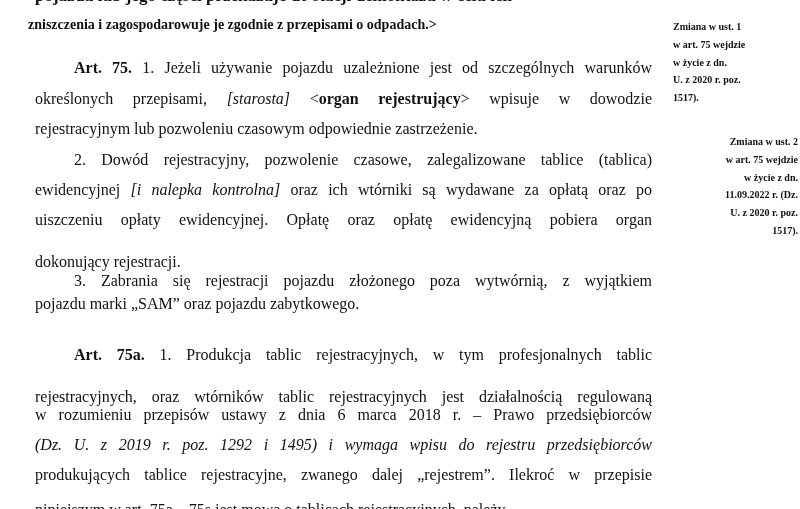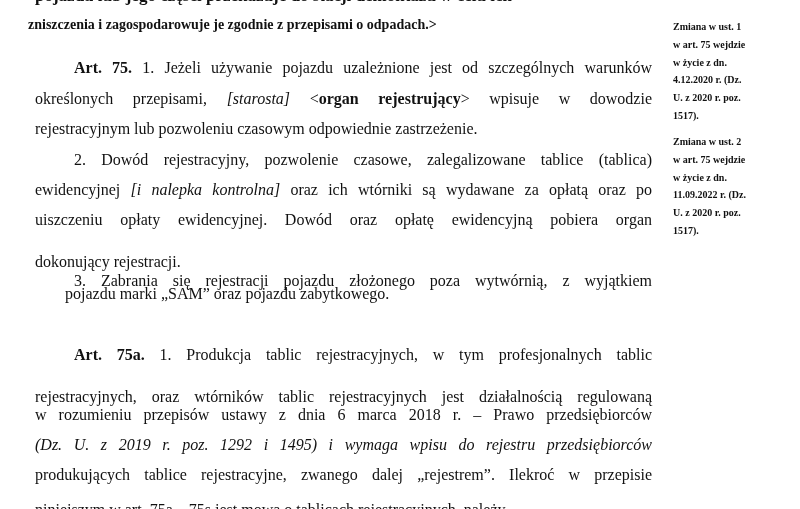--- a/index.html
+++ b/index.html
@@ -99,51 +99,50 @@
     <div class="line justify indent" style="top:58px;"><span class="bold">Art. 75.</span> <span>1.</span> <span>Jeżeli używanie pojazdu uzależnione jest od szczególnych warunków</span></div>
 
     <div class="line justify" style="top:89px;"><span>określonych przepisami,</span> <span class="ital">[starosta]</span> <span><span>&lt;</span><span class="bold">organ rejestrujący</span><span>&gt;</span></span> <span>wpisuje w dowodzie</span></div>
 
     <div class="line" style="top:119px;">rejestracyjnym lub pozwoleniu czasowym odpowiednie zastrzeżenie.</div>
 
     <div class="line justify indent" style="top:150px;">2. Dowód rejestracyjny, pozwolenie czasowe, zalegalizowane tablice (tablica)</div>
 
     <div class="line justify" style="top:180px;"><span>ewidencyjnej</span> <span class="ital">[i nalepka kontrolna]</span> <span>oraz ich wtórniki są wydawane za opłatą oraz po</span></div>
 
-    <div class="line justify" style="top:210px;">uiszczeniu opłaty ewidencyjnej. Dowód oraz opłatę ewidencyjną pobiera organ</div>
+    <div class="line justify" style="top:210px;">uiszczeniu opłaty ewidencyjnej. Opłatę oraz opłatę ewidencyjną pobiera organ</div>
 
     <div class="line" style="top:240px;margin-top:12px;">dokonujący rejestracji.</div>
 
     <div class="line justify indent" style="top:271px;">3. Zabrania się rejestracji pojazdu złożonego poza wytwórnią, z wyjątkiem</div>
 
-    <div class="line" style="top:284px;margin-left:30px;">pojazdu marki „SAM” oraz pojazdu zabytkowego.</div>
+    <div class="line" style="top:294px;">pojazdu marki „SAM” oraz pojazdu zabytkowego.</div>
 
     <div class="line justify indent" style="top:345px;"><span class="bold">Art. 75a.</span> <span>1. Produkcja tablic rejestracyjnych, w tym profesjonalnych tablic</span></div>
 
     <div class="line justify" style="top:387px;">rejestracyjnych, oraz wtórników tablic rejestracyjnych jest działalnością regulowaną</div>
 
     <div class="line justify" style="top:405px;">w rozumieniu przepisów ustawy z dnia 6 marca 2018 r. – Prawo przedsiębiorców</div>
 
     <div class="line justify" style="top:435px;font-style:italic;">(Dz. U. z 2019 r. poz. 1292 i 1495) i wymaga wpisu do rejestru przedsiębiorców</div>
 
     <div class="line justify" style="top:465px;">produkujących tablice rejestracyjne, zwanego dalej „rejestrem”. Ilekroć w przepisie</div>
 
     <div class="cut-bottom">niniejszym w art. 75a – 75s jest mowa o tablicach rejestracyjnych, należy</div>
   </div>
 
   <div class="margin-notes">
     <div class="note" style="top:18px;">
       <span>Zmiana w ust. 1</span>
       <span>w art. 75 wejdzie</span>
       <span>w życie z dn.</span>
-      <span>4.12.2020 r. (Dz.</span>
       <span>U. z 2020 r. poz.</span>
       <span>1517).</span>
     </div>
-    <div class="note" style="top:133px;">
+    <div class="note" style="top:133px;text-align:right;">
       <span>Zmiana w ust. 2</span>
       <span>w art. 75 wejdzie</span>
       <span>w życie z dn.</span>
       <span>11.09.2022 r. (Dz.</span>
       <span>U. z 2020 r. poz.</span>
       <span>1517).</span>
     </div>
   </div>
 
 </div>

